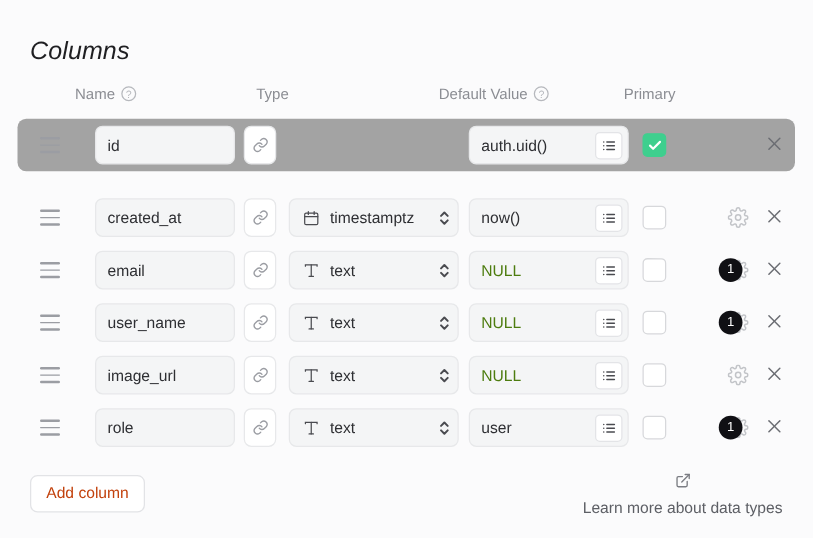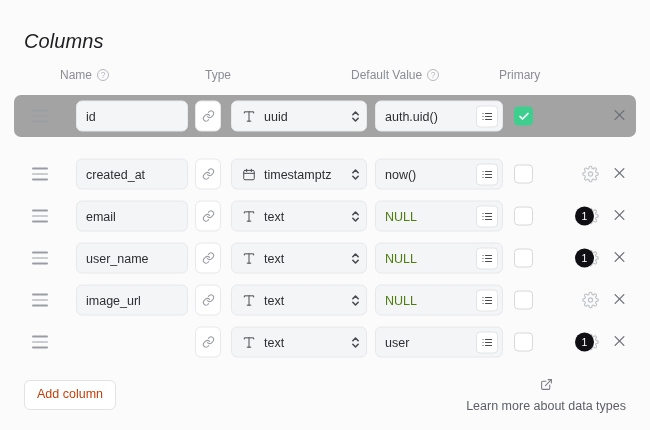--- a/index.html
+++ b/index.html
@@ -159,36 +159,20 @@
           <span>id</span>
         </div>
         <div class="cell linkbtn">
           <span>
             <svg width="13" height="13" viewBox="0 0 24 24" fill="none" stroke="#9b9da3" stroke-width="2" stroke-linecap="round">
               <path d="M10 13a5 5 0 0 0 7.5.5l3-3a5 5 0 0 0-7-7l-1.7 1.7"></path>
               <path d="M14 11a5 5 0 0 0-7.5-.5l-3 3a5 5 0 0 0 7 7l1.7-1.7"></path>
             </svg>
           </span>
         </div>
-        <div class="cell field f-type">
-          <span class="ticon">
-            <svg width="14" height="14" viewBox="0 0 24 24" fill="none" stroke="currentColor" stroke-width="1.7" stroke-linecap="round">
-              <path d="M4 6V4h16v2"></path>
-              <path d="M12 4v16"></path>
-              <path d="M9 20h6"></path>
-            </svg>
-          </span>
-          <span class="tval">uuid</span>
-          <span class="chev">
-            <svg width="11" height="16" viewBox="0 0 12 18" fill="none" stroke="currentColor" stroke-width="1.8" stroke-linecap="round" stroke-linejoin="round">
-              <polyline points="3 7 6 4 9 7"></polyline>
-              <polyline points="3 11 6 14 9 11"></polyline>
-            </svg>
-          </span>
-        </div>
         <div class="cell field f-def">
           <span class="dval">auth.uid()</span>
           <span class="listbtn">
             <span>
               <svg width="12" height="12" viewBox="0 0 24 24" fill="none" stroke="#4a4b50" stroke-width="2.4" stroke-linecap="round">
                 <path d="M9 6h12M9 12h12M9 18h12"></path>
                 <path d="M4 6h.01M4 12h.01M4 18h.01"></path>
               </svg>
             </span>
           </span>
@@ -440,20 +424,23 @@
             <line x1="5" y1="5" x2="19" y2="19"></line>
             <line x1="19" y1="5" x2="5" y2="19"></line>
           </svg>
         </div>
       </div>
       <div class="row">
         <div class="cell drag">
           <i></i>
           <i></i>
           <i></i>
+        </div>
+        <div class="cell field f-name">
+          <span>role</span>
         </div>
         <div class="cell linkbtn">
           <span>
             <svg width="13" height="13" viewBox="0 0 24 24" fill="none" stroke="#9b9da3" stroke-width="2" stroke-linecap="round">
               <path d="M10 13a5 5 0 0 0 7.5.5l3-3a5 5 0 0 0-7-7l-1.7 1.7"></path>
               <path d="M14 11a5 5 0 0 0-7.5-.5l-3 3a5 5 0 0 0 7 7l1.7-1.7"></path>
             </svg>
           </span>
         </div>
         <div class="cell field f-type">

